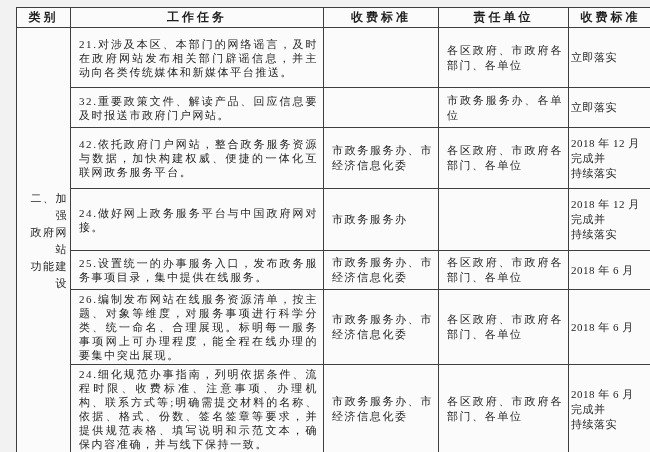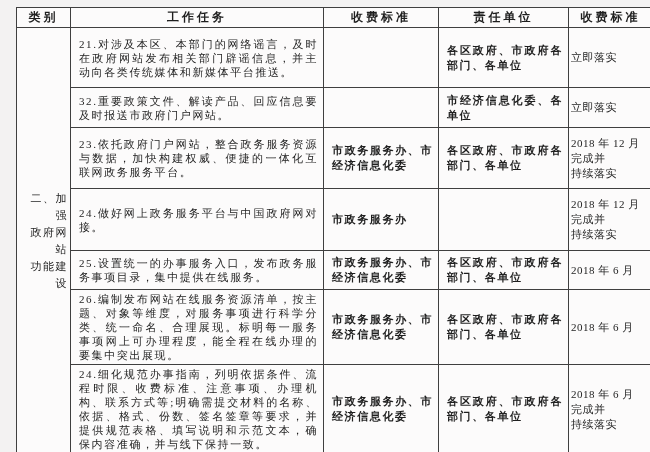--- a/index.html
+++ b/index.html
@@ -74,21 +74,20 @@
     text-align: justify;
     padding: 2px 5px 2px 8px;
     margin-left: 40px;
   }
   td.unit {
     font-size: 11px;
     line-height: 15px;
     letter-spacing: 1.6px;
     text-align: justify;
     padding: 2px 5px 2px 8px;
-    font-weight: bold;
   }
   td.deadline {
     font-size: 11px;
     line-height: 15px;
     letter-spacing: 0.5px;
     text-align: left;
     white-space: pre-line;
     padding: 1px 2px;
   }
 </style>
@@ -117,25 +116,25 @@
 政府网站
 功能建设</td>
       <td class="task">21.对涉及本区、本部门的网络谣言，及时在政府网站发布相关部门辟谣信息，并主动向各类传统媒体和新媒体平台推送。</td>
       <td class="unit"></td>
       <td class="unit">各区政府、市政府各部门、各单位</td>
       <td class="deadline">立即落实</td>
     </tr>
     <tr class="r22">
       <td class="task">32.重要政策文件、解读产品、回应信息要及时报送市政府门户网站。</td>
       <td class="unit"></td>
-      <td class="unit">市经济信息化委、各单位</td>
+      <td class="unit">市政务服务办、各单位</td>
       <td class="deadline">立即落实</td>
     </tr>
     <tr class="r23">
-      <td class="task">23.依托政府门户网站，整合政务服务资源与数据，加快构建权威、便捷的一体化互联网政务服务平台。</td>
+      <td class="task">42.依托政府门户网站，整合政务服务资源与数据，加快构建权威、便捷的一体化互联网政务服务平台。</td>
       <td class="unit">市政务服务办、市经济信息化委</td>
       <td class="unit">各区政府、市政府各部门、各单位</td>
       <td class="deadline">2018 年 12 月
 完成并
 持续落实</td>
     </tr>
     <tr class="r24">
       <td class="task">24.做好网上政务服务平台与中国政府网对接。</td>
       <td class="unit">市政务服务办</td>
       <td class="unit"></td>

